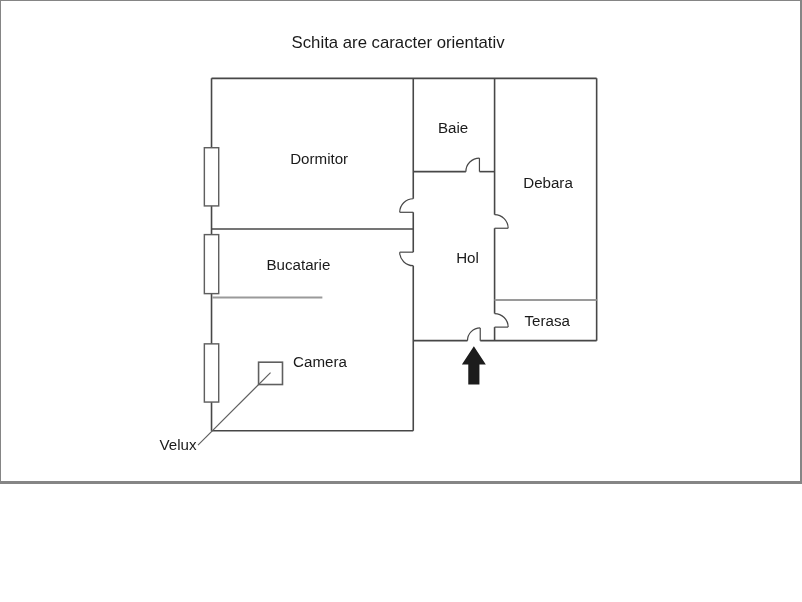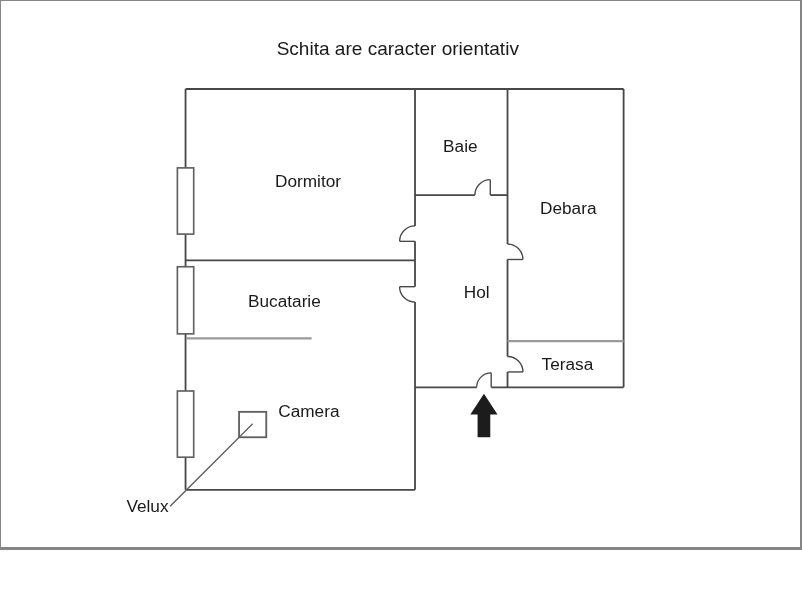--- a/index.html
+++ b/index.html
@@ -4,21 +4,21 @@
 <style>
   html, body {
     margin: 0;
     padding: 0;
     background: #ffffff;
     font-family: "Liberation Sans", sans-serif;
   }
   #screen {
     position: relative;
     width: 802px;
-    height: 550px;
+    height: 484px;
     box-sizing: border-box;
     background: var(--background, #ffffff);
     border: 1px solid var(--border, #858585);
     border-right-width: 2px;
     border-bottom-width: 3px;
     overflow: hidden;
   }
   #plan-svg {
     position: absolute;
     left: 0;

